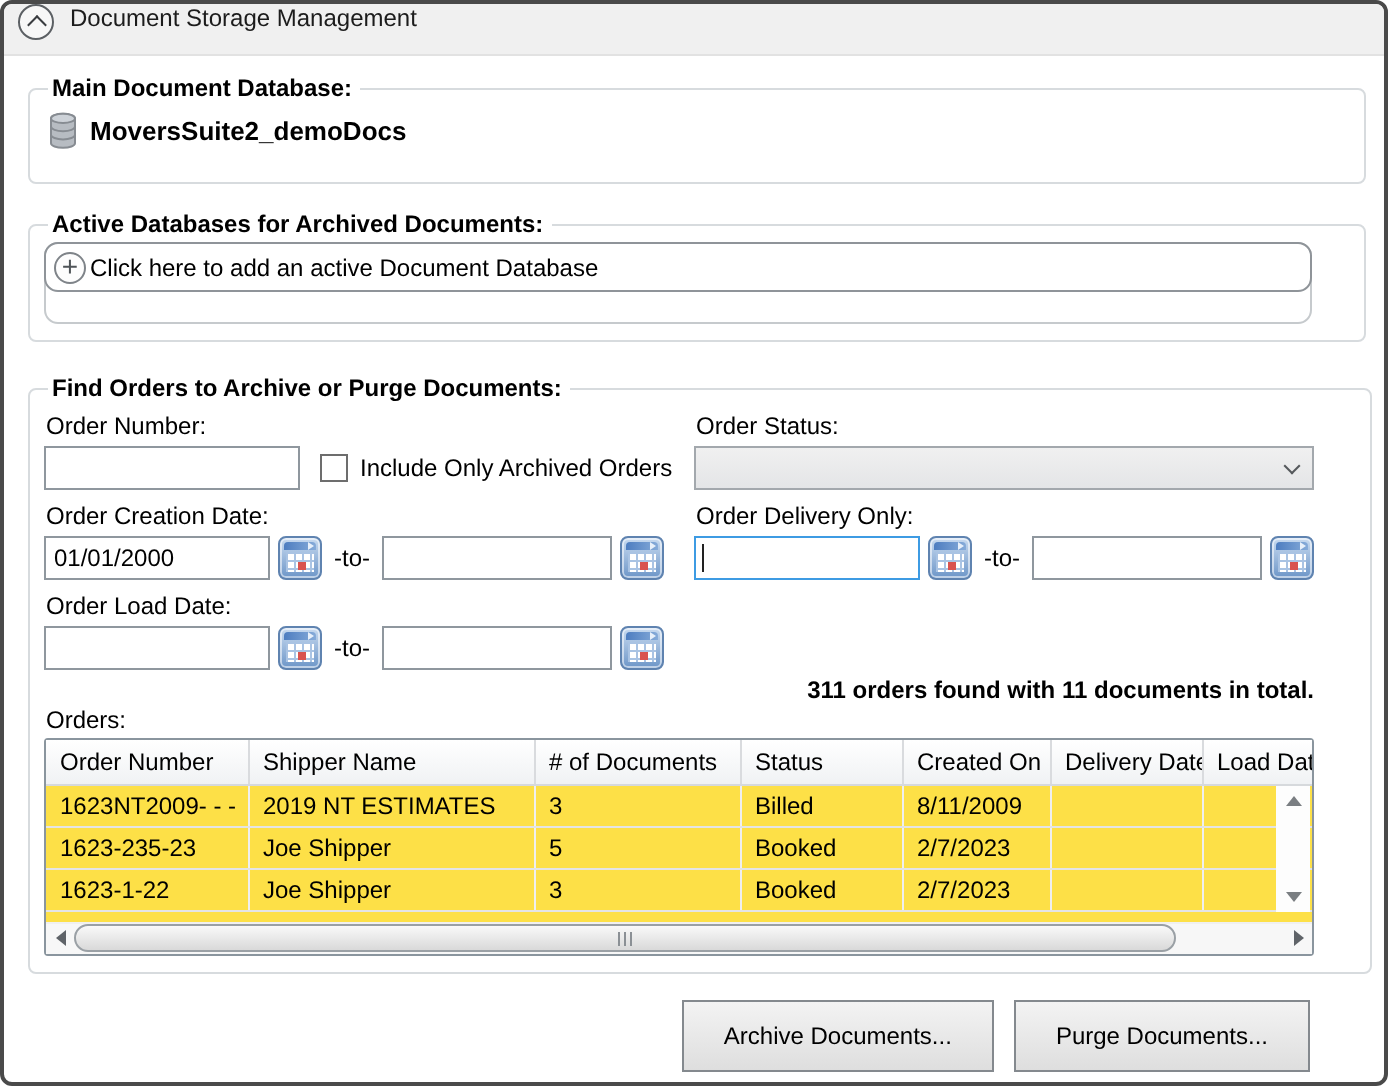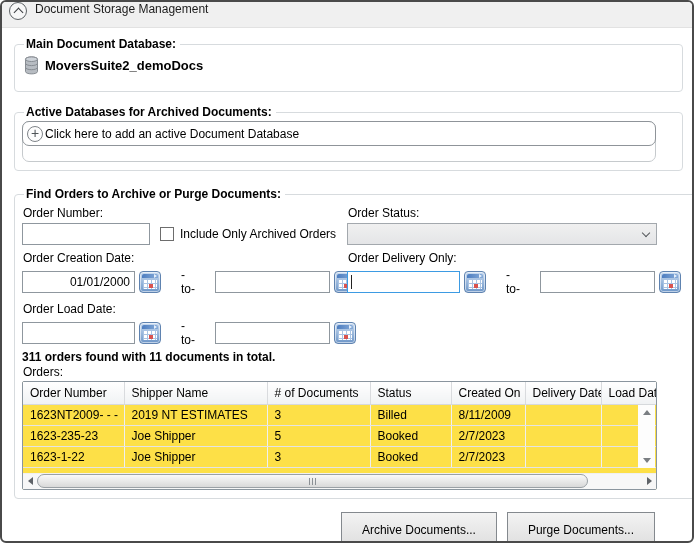--- a/index.html
+++ b/index.html
@@ -61,21 +61,21 @@
   }
 
   
   .find-grid { display:grid; grid-template-columns:325px 1fr; padding-top:2px; }
   .flabel { display:block; margin:6px 0 3px 1px; }
   .flabel.first { margin-top:1px; }
   .frow { display:flex; align-items:center; gap:4px; }
 
   input.tb {
     height:22px; border:1px solid #8f979e; background:#fff; padding:0 4px;
-    font:inherit; outline:none;text-align:right;
+    font:inherit; outline:none;
   }
   input.tb.w128 { width:128px; }
   input.tb.w113 { width:113px; }
   input.tb.w115 { width:115px; }
   .focus-wrap { position:relative; }
   input.tb.focused { border:1px solid #3d9be3; }
   .caret { position:absolute; left:4px; top:4px; width:1px; height:14px; background:#222; }
 
   .chk-field { display:flex; align-items:center; gap:6px; margin-left:6px; cursor:default; }
   .chk-box { width:14px; height:14px; border:1px solid #6d6d6d; background:#fff; }
@@ -84,21 +84,21 @@
     height:22px; width:310px; border:1px solid #a3a8ad;
     background:linear-gradient(180deg,#f0f0f0,#e4e5e7);
     display:flex; align-items:center; justify-content:space-between;
     padding:0 7px 0 5px; cursor:pointer;
   }
   .chev-down {
     width:6px; height:6px; margin-top:-3px;
     border-right:1.4px solid #55585c; border-bottom:1.4px solid #55585c;
     transform:rotate(45deg);
   }
-  .to-sep { margin:0 16px; }
+  .to-sep { margin:0 2px; }
 
   
   .cal {
     width:22px; height:22px; border-radius:4px; position:relative; flex:none;
     border:1px solid #5f83b0; cursor:pointer;
     background:linear-gradient(180deg,#c9dbf0,#6d96c8);
     box-shadow:inset 0 0 0 1px rgba(255,255,255,.55);
   }
   .cal .cal-top {
     position:absolute; top:2px; left:2px; right:2px; height:4px;
@@ -112,21 +112,21 @@
   }
   .cal .cal-grid {
     position:absolute; left:3px; right:3px; top:7px; bottom:3px; background:#fff;
     background-image:linear-gradient(#a9c3e3 1px,transparent 1px),
                      linear-gradient(90deg,#a9c3e3 1px,transparent 1px);
     background-size:4px 4px;
   }
   .cal .cal-red { position:absolute; width:4px; height:4px; right:7px; bottom:4px; background:#d9534f; }
 
   
-  .summary { font-weight:bold; margin-top:3px; }
+  .summary { text-align:right; font-weight:bold; margin-top:3px; }
   .orders-label { margin:1px 0 2px 1px; }
 
   
   .tbl-wrap {
     border:1px solid #8a959e; border-radius:2px; background:#fde047;
     position:relative; width:635px; padding-bottom:0;
   }
   table.orders { border-collapse:collapse; table-layout:fixed; width:633px; }
   table.orders th {
     height:22px; font-weight:normal; text-align:left; padding:0 0 0 7px;

